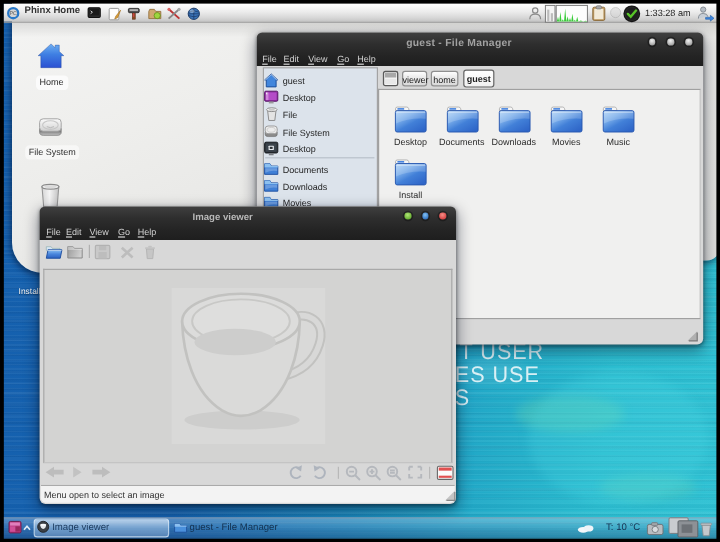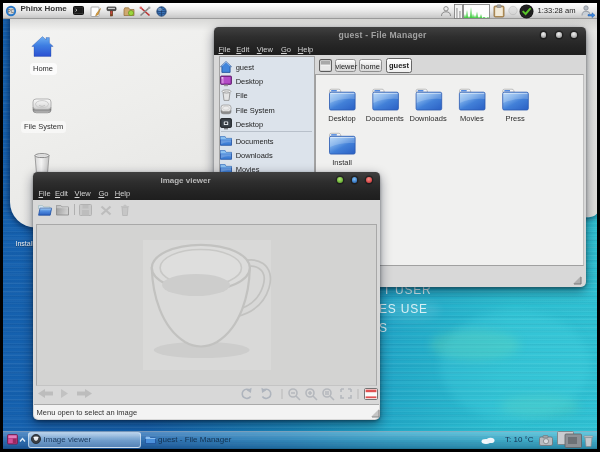--- a/index.html
+++ b/index.html
@@ -3,21 +3,21 @@
 *{margin:0;padding:0;box-sizing:border-box}
 html,body{width:600px;height:452px;overflow:hidden}
 body{background:#000;font-family:"Liberation Sans",sans-serif;position:relative;-webkit-font-smoothing:antialiased}
 #water{position:absolute;left:2.5px;top:3px;width:595px;height:446px;
  background:linear-gradient(97deg,#1560ae 0%,#1563b0 30%,#1a88bc 52%,#22aac8 68%,#2bbdd0 84%,#30c2d4 100%);}
 #water::after{content:"";position:absolute;inset:0;
  background:repeating-linear-gradient(180deg,rgba(255,255,255,.045) 0 1px,rgba(0,20,50,.028) 1px 2px,transparent 2px 4px),
  repeating-linear-gradient(180deg,rgba(255,255,255,.028) 0 2px,transparent 2px 9px),
  repeating-linear-gradient(180deg,transparent 0 5px,rgba(0,30,70,.04) 5px 7px);}
 .wpatch{position:absolute;border-radius:50%;filter:blur(4px)}
-.wtext{position:absolute;color:rgba(246,250,252,.85);font-size:12px;letter-spacing:.8px;transform:scaleY(1.04)}
+.wtext{position:absolute;color:rgba(246,250,252,.85);font-size:18px;letter-spacing:.8px;transform:scaleY(1.04)}
 #sheet{position:absolute;left:10px;top:-14px;width:590px;height:242px;
  background:linear-gradient(160deg,#f5f5f4 0%,#eeeeec 35%,#e6e6e4 65%,#dddddb 100%);
  border-radius:3px 0 11px 26px;box-shadow:0 2px 6px rgba(0,20,50,.42), -2px 1px 4px rgba(0,20,50,.28);
  transform:skewY(-1.07deg);transform-origin:0 0;}
 #sheetshadow{position:absolute;left:10px;top:19px;width:588px;height:12px;
  background:linear-gradient(rgba(0,0,0,.10),transparent);}
 .dlabel{position:absolute;font-size:7.5px;color:#2e2e2e;text-align:center;white-space:nowrap}
 #panel{position:absolute;left:2.5px;top:3px;width:595px;height:16.2px;
  background:linear-gradient(#ffffff,#ececec 45%,#d6d6d6 80%,#c6c6c6);
  border-bottom:1px solid #9a9a9a;}
@@ -264,21 +264,21 @@
   <use href="#bigfolder" x="43.3" y="0"></use>
   <use href="#bigfolder" x="86.6" y="0"></use>
   <use href="#bigfolder" x="129.9" y="0"></use>
   <use href="#bigfolder" x="173.2" y="0"></use>
   <use href="#bigfolder" x="0" y="44.1"></use>
  </svg>
  <div class="flabel" style="left:108px;top:87.3px;width:40px">Desktop</div>
  <div class="flabel" style="left:149.3px;top:87.3px;width:43px">Documents</div>
  <div class="flabel" style="left:192.6px;top:87.3px;width:43px">Downloads</div>
  <div class="flabel" style="left:238.9px;top:87.3px;width:38px">Movies</div>
- <div class="flabel" style="left:283.2px;top:87.3px;width:36px">Press</div>
+ <div class="flabel" style="left:283.2px;top:87.3px;width:36px">Music</div>
  <div class="flabel" style="left:108px;top:131.4px;width:40px">Install</div>
 
  <svg style="left:358px;top:249px" width="10" height="9" viewBox="0 0 10 9">
       <path d="M9 0 L9 8 L1 8 Z" fill="#b0b0b0"></path>
       <path d="M9 1 L9 8 L2 8" stroke="#777" fill="none" stroke-width="1"></path>
     </svg>
 </div>
 
 <div class="win" id="ivwin" style="left:32.6px;top:172.3px;width:347.9px;height:248px">
  <div class="whead" style="height:28.1px"></div>

